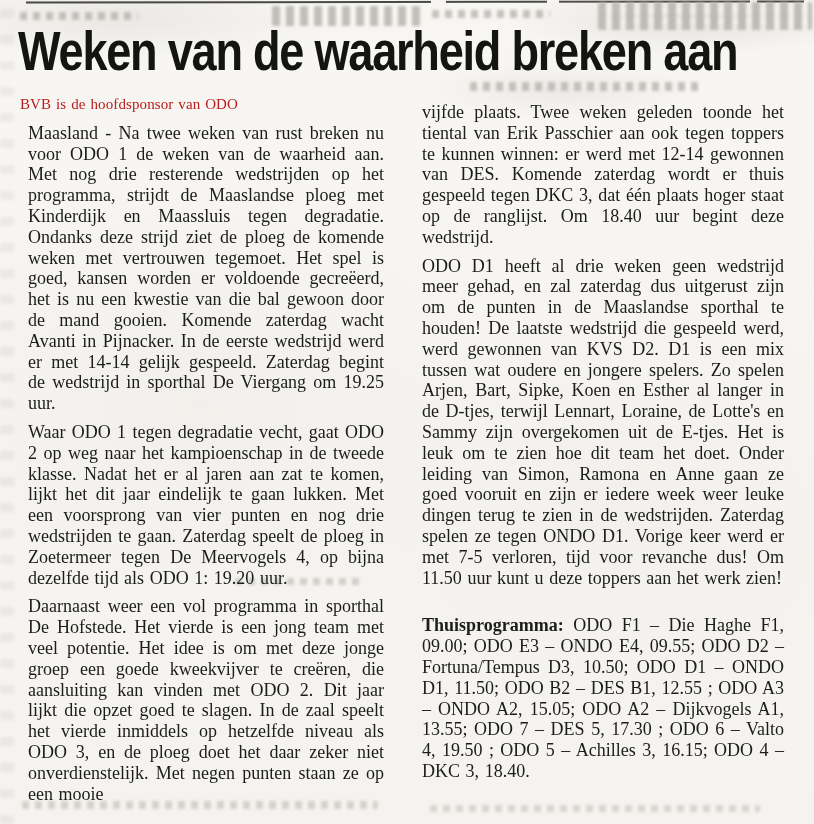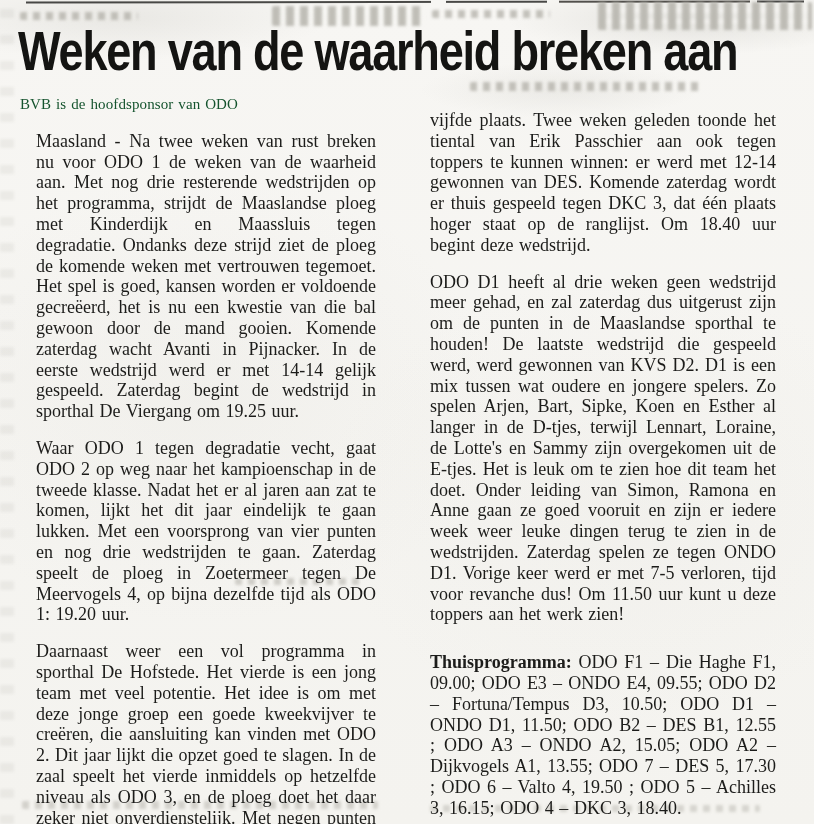--- a/index.html
+++ b/index.html
@@ -88,23 +88,23 @@
     text-align: justify;
     word-spacing: 0.06em;
   }
   .col-left  { width: 372px; }
   .col-right { width: 378px; }
   .kicker {
     font-size: 15px;
     line-height: 20.8px;
     text-align: left;
     letter-spacing: 0.1px;
-    color: #14532d;
+    color: #b91c1c;
   }
-  .col p { margin: 16px; }
+  .col p { margin: 8px; }
   .program {
     margin-top: 27px !important;
     font-family: Liberation Serif, serif;
   }
   .program .label { font-weight: 700; }
 </style>
 </head>
 <body>
 
 <div class="paper"></div>

